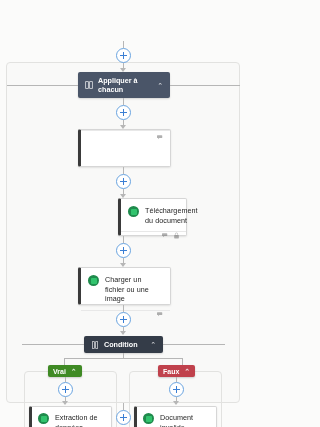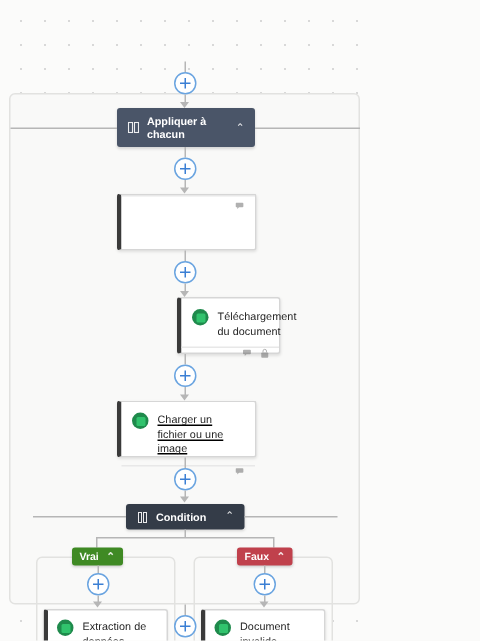--- a/index.html
+++ b/index.html
@@ -260,21 +260,21 @@
           </svg>
       </span>
     </div>
   </div>
 
   <div class="vline" style="left:123px; top:236px; height:7px;"></div>
   <div class="plus" style="left:116px; top:243px;"></div>
   <div class="vline" style="left:123px; top:258px; height:6px;"></div>
   <div class="arrow" style="left:120px; top:263px;"></div>
 
-  <div class="card plain" style="left:78px; top:267px; width:93px; height:38px;text-decoration:underline;">
+  <div class="card plain" style="left:78px; top:267px; width:93px; height:38px;">
     <div class="card-body">
       <span class="app-icon excel"></span>
       <span class="card-title">Charger un fichier ou une image</span>
     </div>
     <div class="card-foot">
       <span class="glyph">
         <svg viewBox="0 0 12 12" width="7" height="7">
             <path fill="#707070" d="M1 2h7a1 1 0 011 1v3a1 1 0 01-1 1H4L2 9V7H1a1 1 0 01-1-1V3a1 1 0 011-1z"></path>
           </svg>
       </span>

